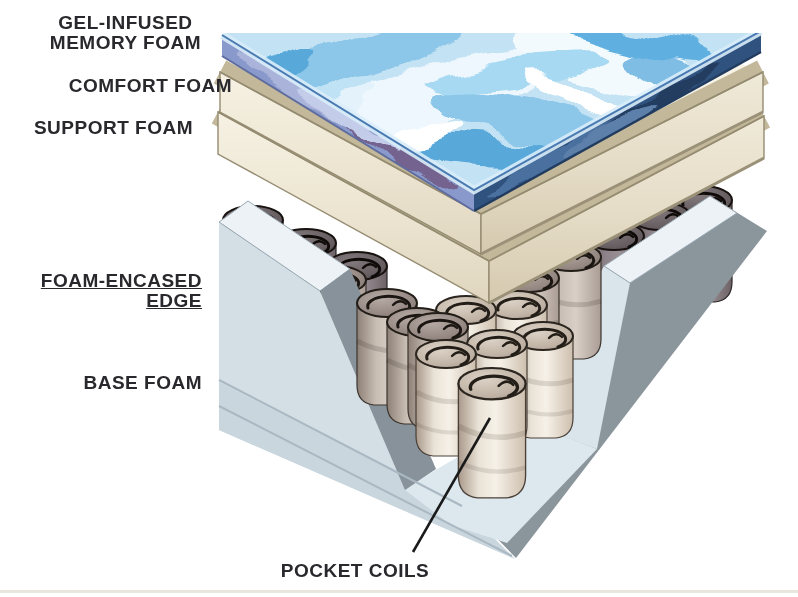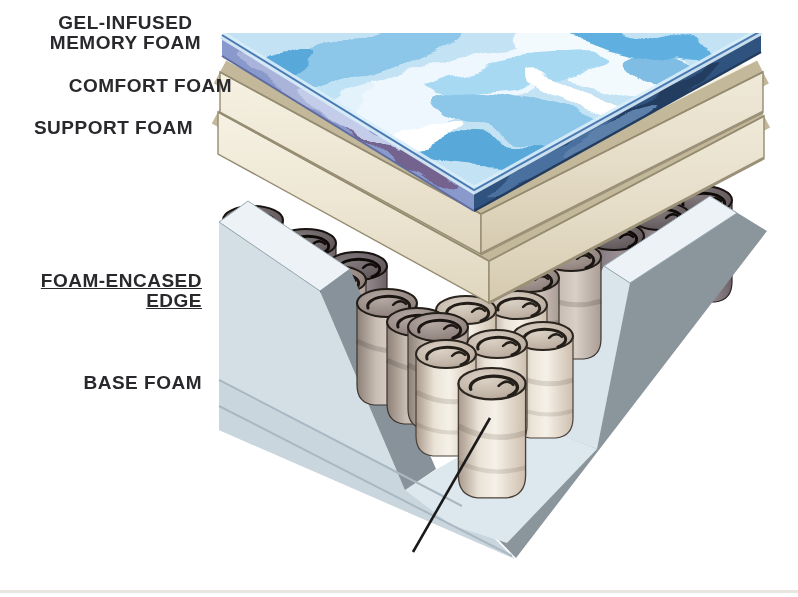--- a/index.html
+++ b/index.html
@@ -228,14 +228,15 @@
   <span class="ln">GEL-INFUSED</span>
   <span class="ln">MEMORY FOAM</span>
 </div>
 <div class="lbl" id="lbl-comfort">COMFORT FOAM</div>
 <div class="lbl" id="lbl-support">SUPPORT FOAM</div>
 <div class="lbl" id="lbl-edge">
   <span class="ln">FOAM-ENCASED</span>
   <span class="ln">EDGE</span>
 </div>
 <div class="lbl" id="lbl-base">BASE FOAM</div>
+<div class="lbl" id="lbl-coils">POCKET COILS</div>
 
 </div>
 
 </body></html>

